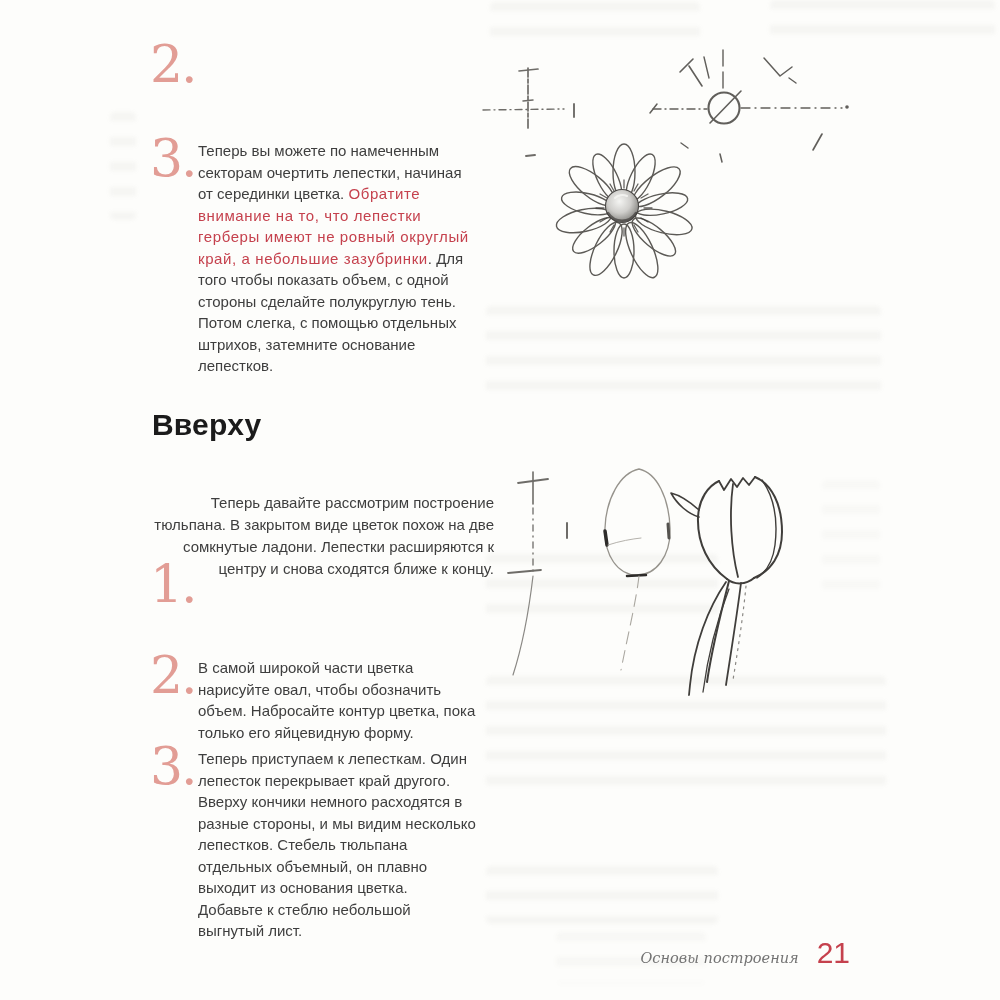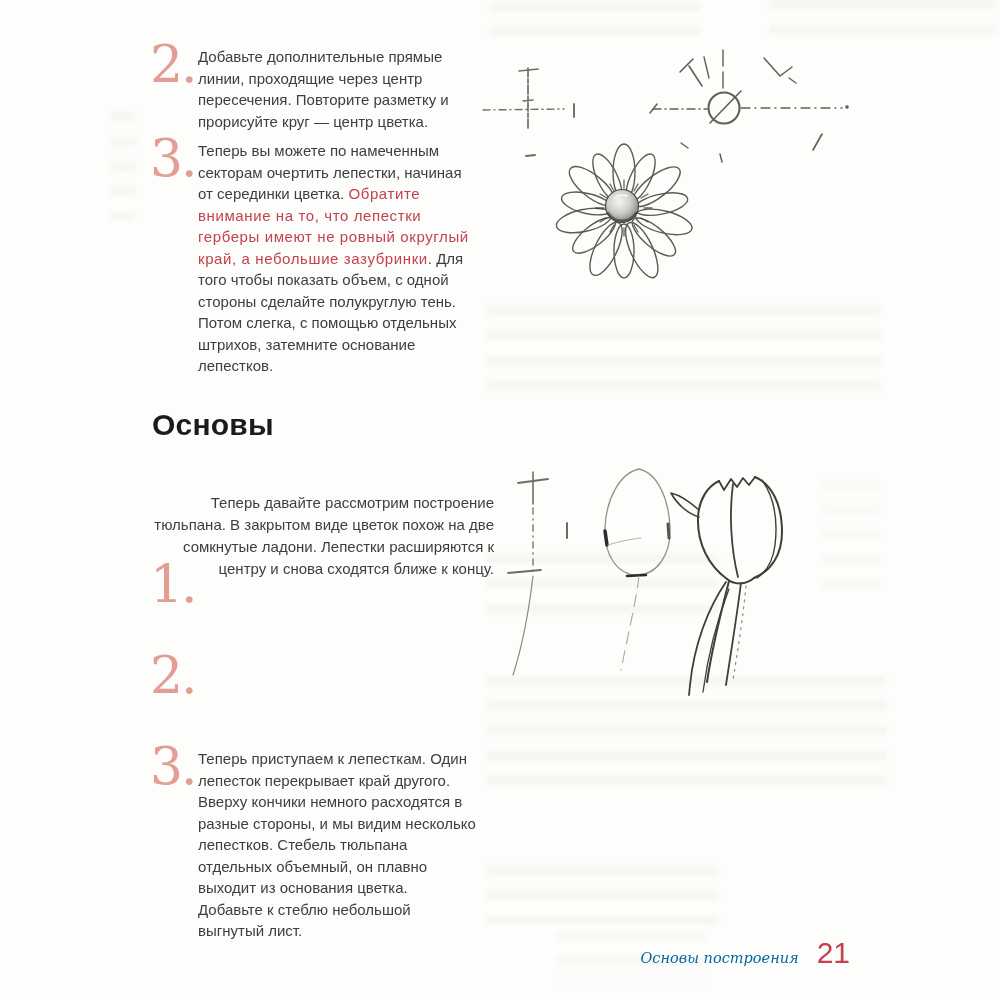--- a/index.html
+++ b/index.html
@@ -30,21 +30,21 @@
     position:absolute;left:154px;top:492px;width:340px;margin:0;
     font-size:15px;line-height:22px;color:#3e3e3e;text-align:right;
   }
   
   .footer{
     position:absolute;top:936px;left:580px;width:270px;
     display:flex;align-items:baseline;justify-content:flex-end;gap:18px;
   }
   .footer-label{
     font-family:"DejaVu Serif",serif;font-style:italic;
-    font-size:14.5px;color:#0369a1;
+    font-size:14.5px;color:#737373;
   }
   .footer-num{font-size:30px;color:#c5414d;}
   
   .illu{position:absolute;}
   .illu svg{display:block;}
   
   .ghost{
     position:absolute;pointer-events:none;border-radius:5px;
     background:repeating-linear-gradient(
       to bottom, rgba(145,145,135,0.13) 0 9px, transparent 9px 25px);
@@ -63,21 +63,20 @@
   <div class="ghost" style="left:486px;top:554px;width:232px;height:68px;"></div>
   <div class="ghost" style="left:822px;top:480px;width:58px;height:112px;opacity:.35;"></div>
   <div class="ghost" style="left:486px;top:676px;width:400px;height:112px;"></div>
   <div class="ghost" style="left:486px;top:866px;width:232px;height:58px;"></div>
   <div class="ghost" style="left:556px;top:932px;width:150px;height:52px;opacity:.4;"></div>
 
   <section>
 
     <div class="step" style="top:46px;">
       <span class="step-num">2.</span>
-      <p class="step-body">Добавьте дополнительные прямые линии, проходящие через центр пересечения. Повторите разметку и прорисуйте круг — центр цветка.</p>
     </div>
 
     <div class="step" style="top:140px;">
       <span class="step-num">3.</span>
       <p class="step-body"><span>Теперь вы можете по намеченным секторам очертить лепестки, начиная от серединки цветка. </span><span class="hl">Обратите внимание на то, что лепестки герберы имеют не ровный округлый край, а небольшие зазубринки</span><span>. Для того чтобы показать объем, с одной стороны сделайте полукруглую тень. Потом слегка, с помощью отдельных штрихов, затемните основание лепестков.</span></p>
     </div>
 
     <div class="illu" style="left:480px;top:40px;">
       <svg width="395" height="270" viewBox="0 0 395 270" fill="none" stroke-linecap="round" stroke-linejoin="round">
         <defs>
@@ -153,30 +152,31 @@
           <circle cx="142" cy="166" r="16.5" fill="url(#ballg)" stroke="#4a4846" stroke-width="1.1"></circle>
           <path d="M128,173 A16.5,16.5 0 0 0 156,173" stroke="#3a3835" stroke-width="2.6" opacity="0.65"></path>
           <path d="M135,158 A9,7 0 0 1 147,156" stroke="#f6f6f4" stroke-width="2" opacity="0.8"></path>
         </g>
       </svg>
     </div>
   </section>
 
   <section>
 
-    <h2 class="section-heading">Основы</h2>
+    <h2 class="section-heading">Вверху</h2>
 
     <p class="intro">Теперь давайте рассмотрим построение тюльпана. В закрытом виде цветок похож на две сомкнутые ладони. Лепестки расширяются к центру и снова сходятся ближе к концу.</p>
 
     <div class="step" style="top:566px;">
       <span class="step-num">1.</span>
     </div>
 
     <div class="step" style="top:657px;">
       <span class="step-num">2.</span>
+      <p class="step-body">В самой широкой части цветка нарисуйте овал, чтобы обозначить объем. Набросайте контур цветка, пока только его яйцевидную форму.</p>
     </div>
 
     <div class="step" style="top:748px;">
       <span class="step-num">3.</span>
       <p class="step-body">Теперь приступаем к лепесткам. Один лепесток перекрывает край другого. Вверху кончики немного расходятся в разные стороны, и мы видим несколько лепестков. Стебель тюльпана отдельных объемный, он плавно выходит из основания цветка. Добавьте к стеблю небольшой выгнутый лист.</p>
     </div>
 
     <div class="illu" style="left:480px;top:452px;">
       <svg width="340" height="260" viewBox="0 0 340 260" fill="none" stroke-linecap="round" stroke-linejoin="round">
 

